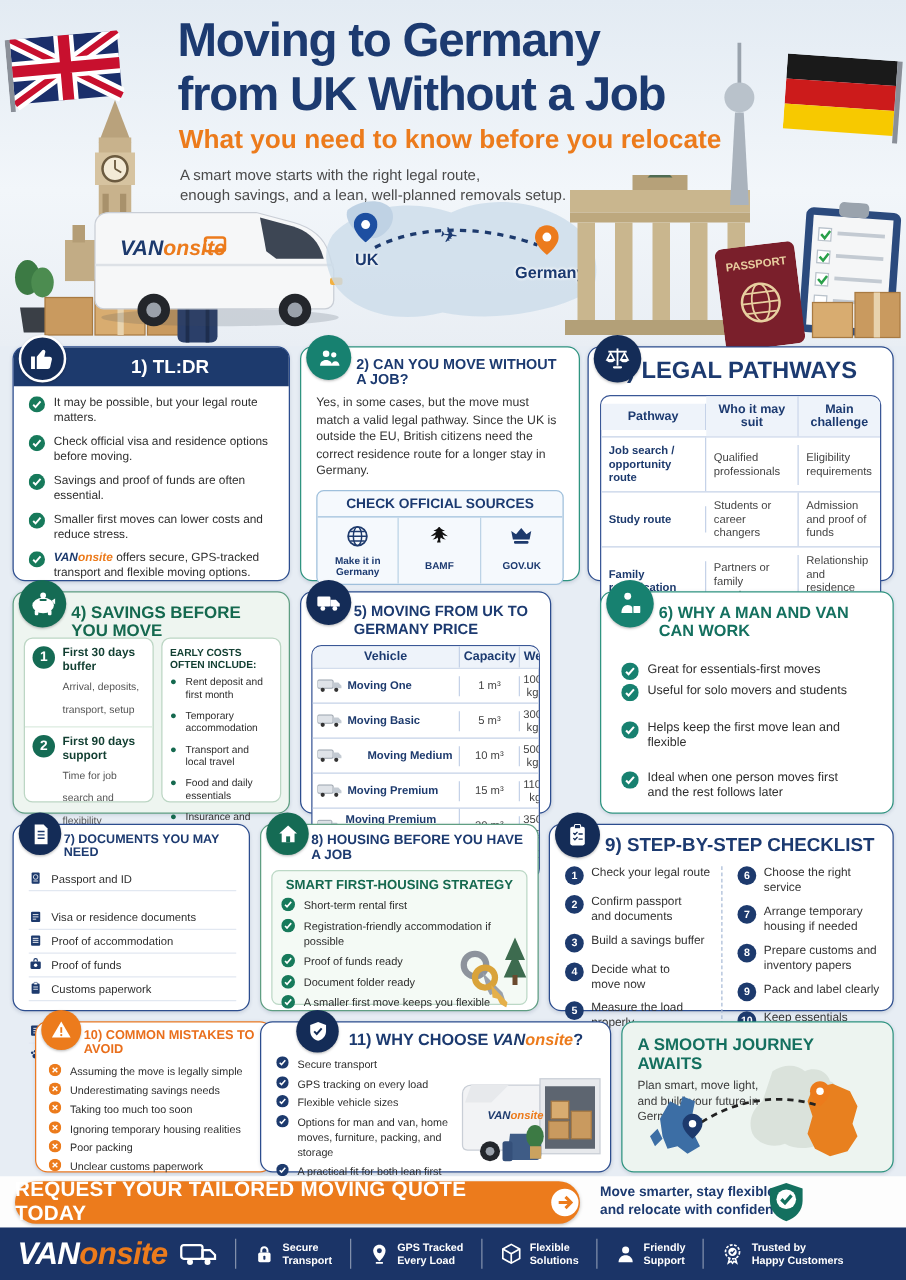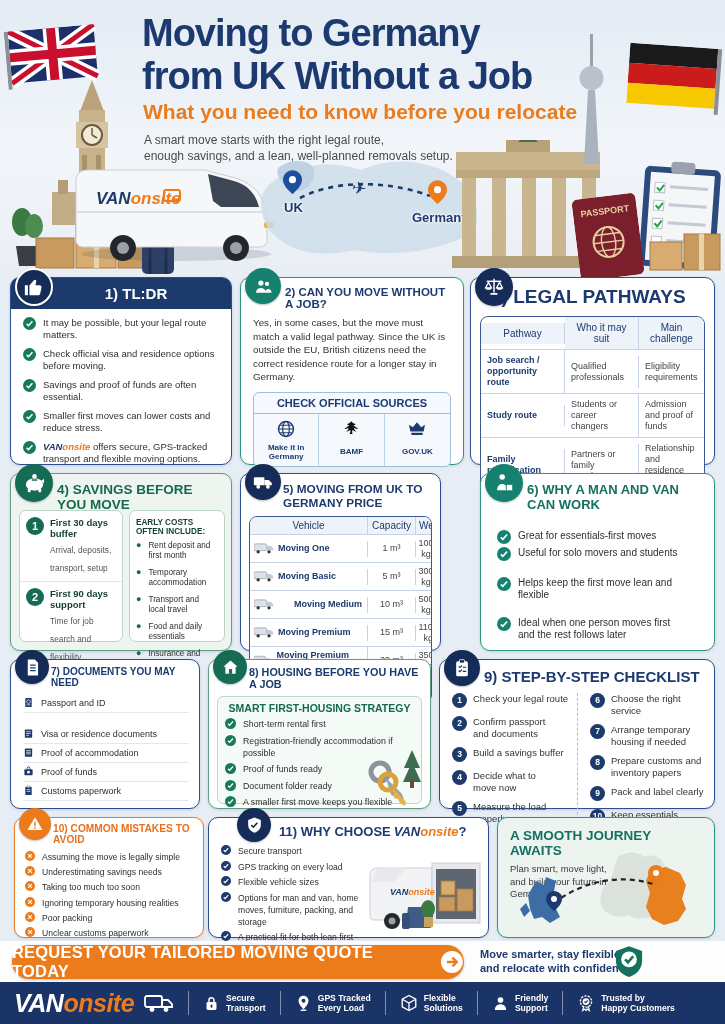--- a/index.html
+++ b/index.html
@@ -36,21 +36,21 @@
   .brow { display:flex; gap:7px; margin-bottom:7px; font-size:9.5px; line-height:12px; color:#2e2e2e; }
   .brow svg { flex:0 0 auto; margin-top:0px; }
   .dot-b { color:#15694f; font-size:9px; }
 
   
   .tbl { margin:6px 9px; border:1.3px solid #3a5796; border-radius:8px; overflow:hidden; background:#fff; }
   .trow { display:grid; border-bottom:1px solid #c5d2e8; align-items:center; }
   .trow:last-child { border-bottom:none; }
   .tcell { padding:5px 6px; font-size:9px; line-height:11px; color:#444; border-right:1px solid #c5d2e8; }
   .tcell:last-child { border-right:none; }
-  .th { font-weight:normal; color:#1c3a70; font-size:10px; background:#eef3fa; text-align:center; }
+  .th { font-weight:bold; color:#1c3a70; font-size:10px; background:#eef3fa; text-align:center; }
   .tfirst { color:#1d3a6d; font-weight:bold; }
 
   
   .s4col { position:absolute; background:#fff; border:1px solid #bcd6c4; border-radius:7px; }
   .step { display:flex; gap:6px; padding:6px 6px; border-bottom:1px solid #dcebe0; }
   .step:last-child { border-bottom:none; }
   .numc { flex:0 0 18px; width:18px; height:18px; border-radius:50%; background:#156b54; color:#fff;
     font-size:11px; font-weight:bold; display:flex; align-items:center; justify-content:center; }
   .step b { display:block; font-size:9.5px; color:#123f32; }
   .step span { font-size:8.3px; color:#555; line-height:10px; }
@@ -717,21 +717,21 @@
             <span>Pack and label clearly</span>
           </div>
         <div class="ck">
             <div class="ncirc">10</div>
             <span style="max-width:80px">Keep essentials with you</span>
           </div>
       </div>
     </div>
   </div>
 
-  <div class="card b-orange" style="left:14px;top:817px;width:190px;height:121px">
+  <div class="card b-orange" style="left:28px;top:817px;width:190px;height:121px">
     <div class="bubble bub-orange" style="width:32px;height:32px">
       <svg width="18" height="18" viewBox="0 0 24 24">
           <path d="M12 3L22 20H2z" fill="#fff"></path>
           <rect x="11" y="9" width="2" height="6" fill="#ec7b1c"></rect>
           <circle cx="12" cy="17.4" r="1.2" fill="#ec7b1c"></circle>
         </svg>
     </div>
     <div class="head-line t-orange" style="font-size:10.2px;padding-left:38px;padding-top:5px">10) COMMON MISTAKES TO AVOID</div>
     <div style="padding:4px 8px 0 10px">
       <div class="brow" style="font-size:8.6px;margin-bottom:3.2px">

